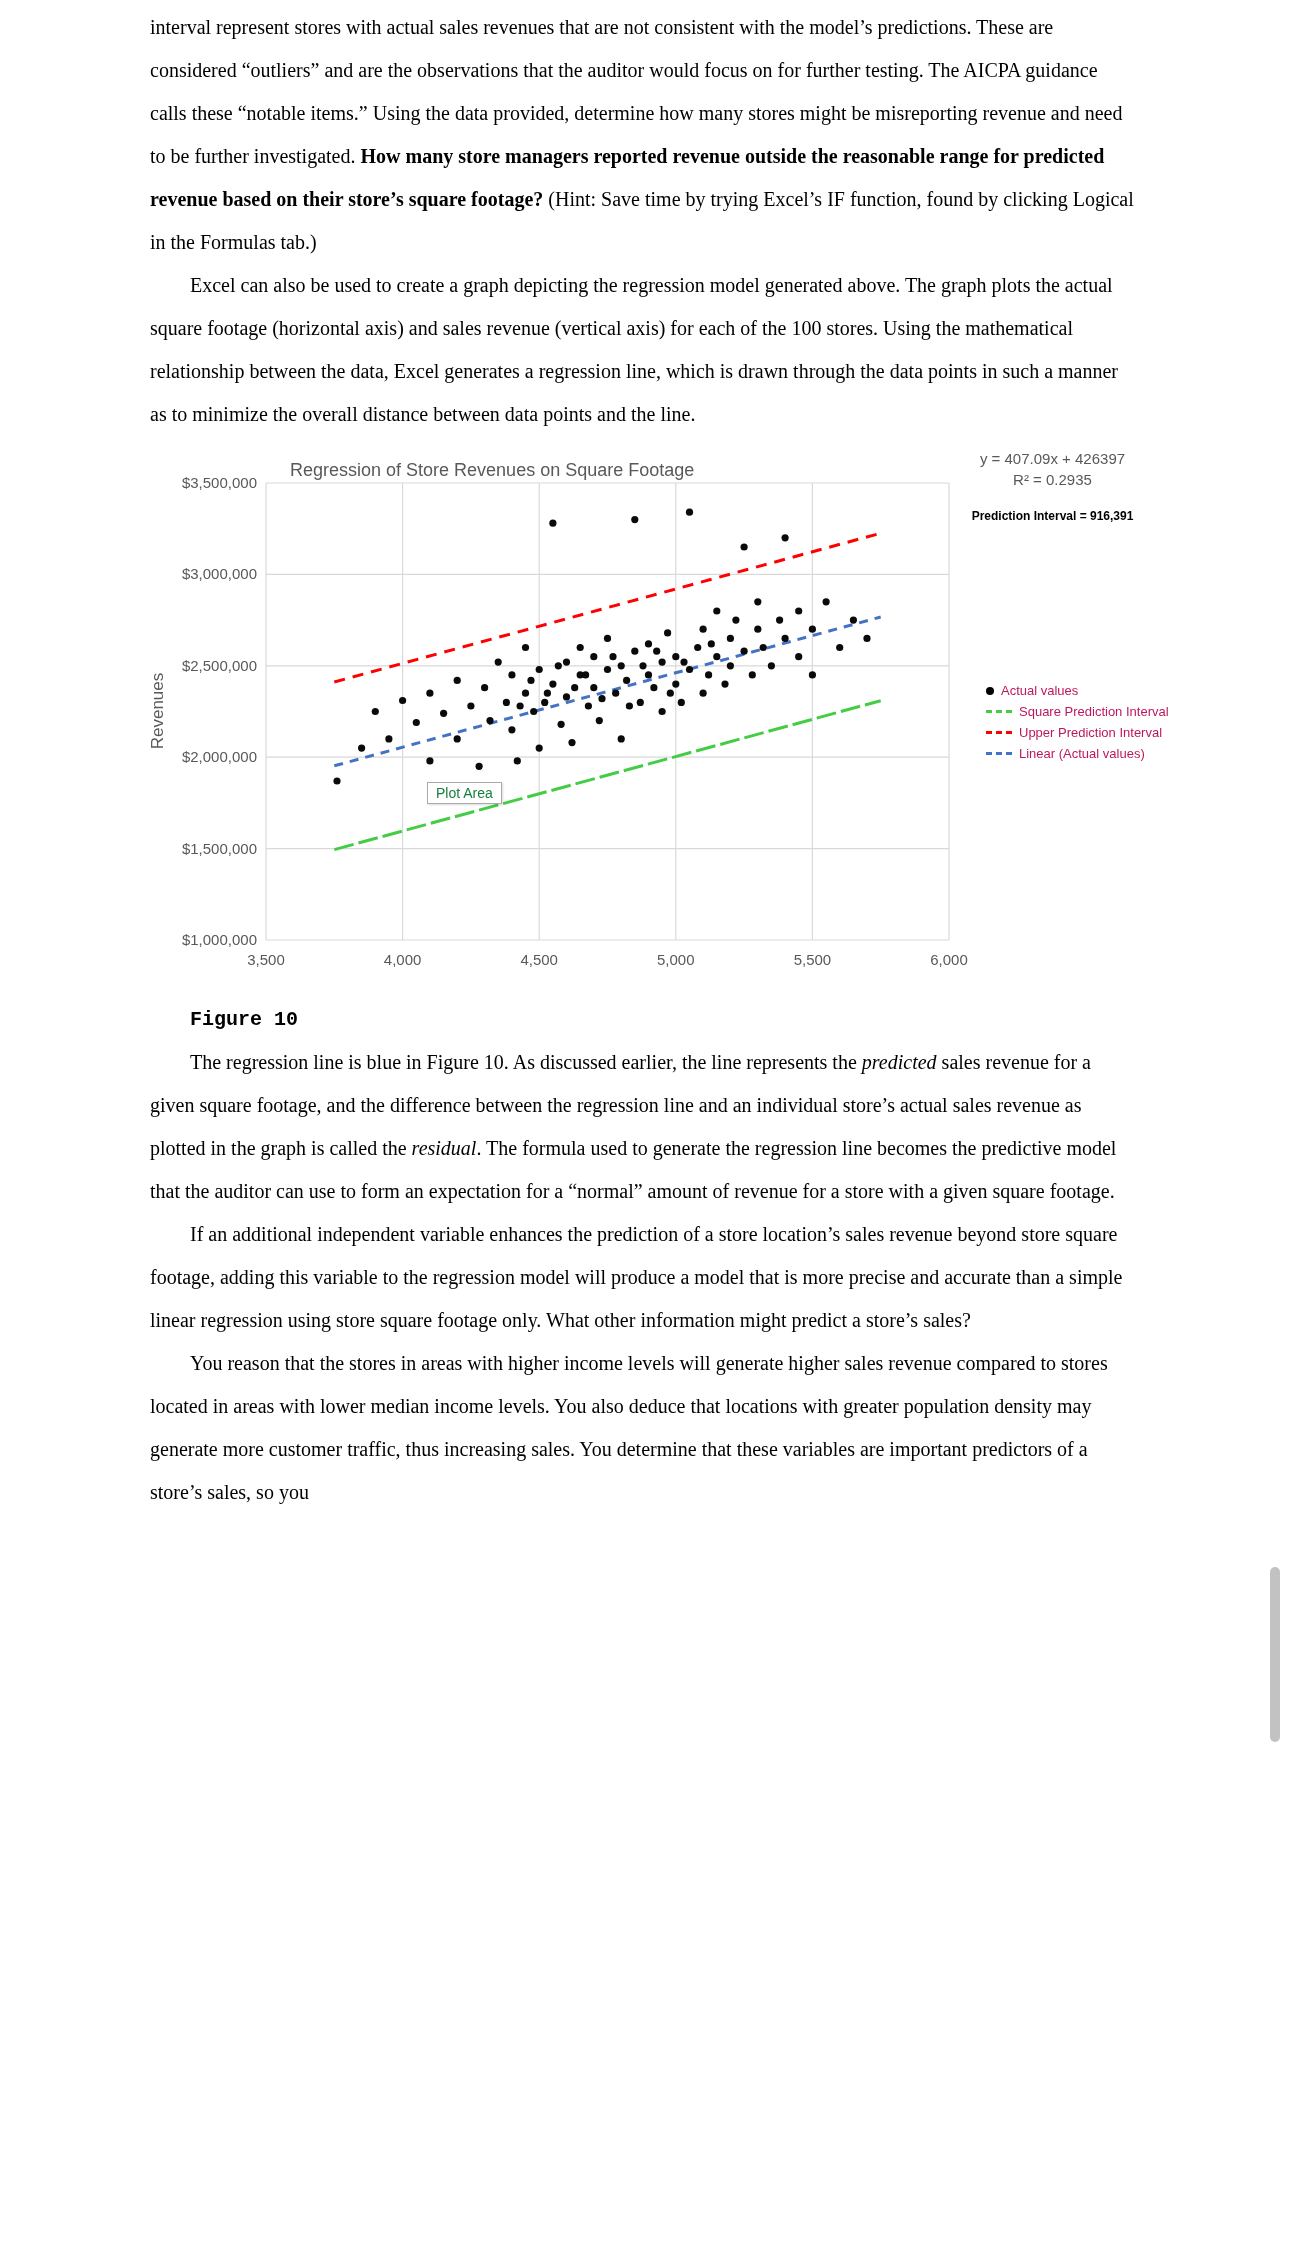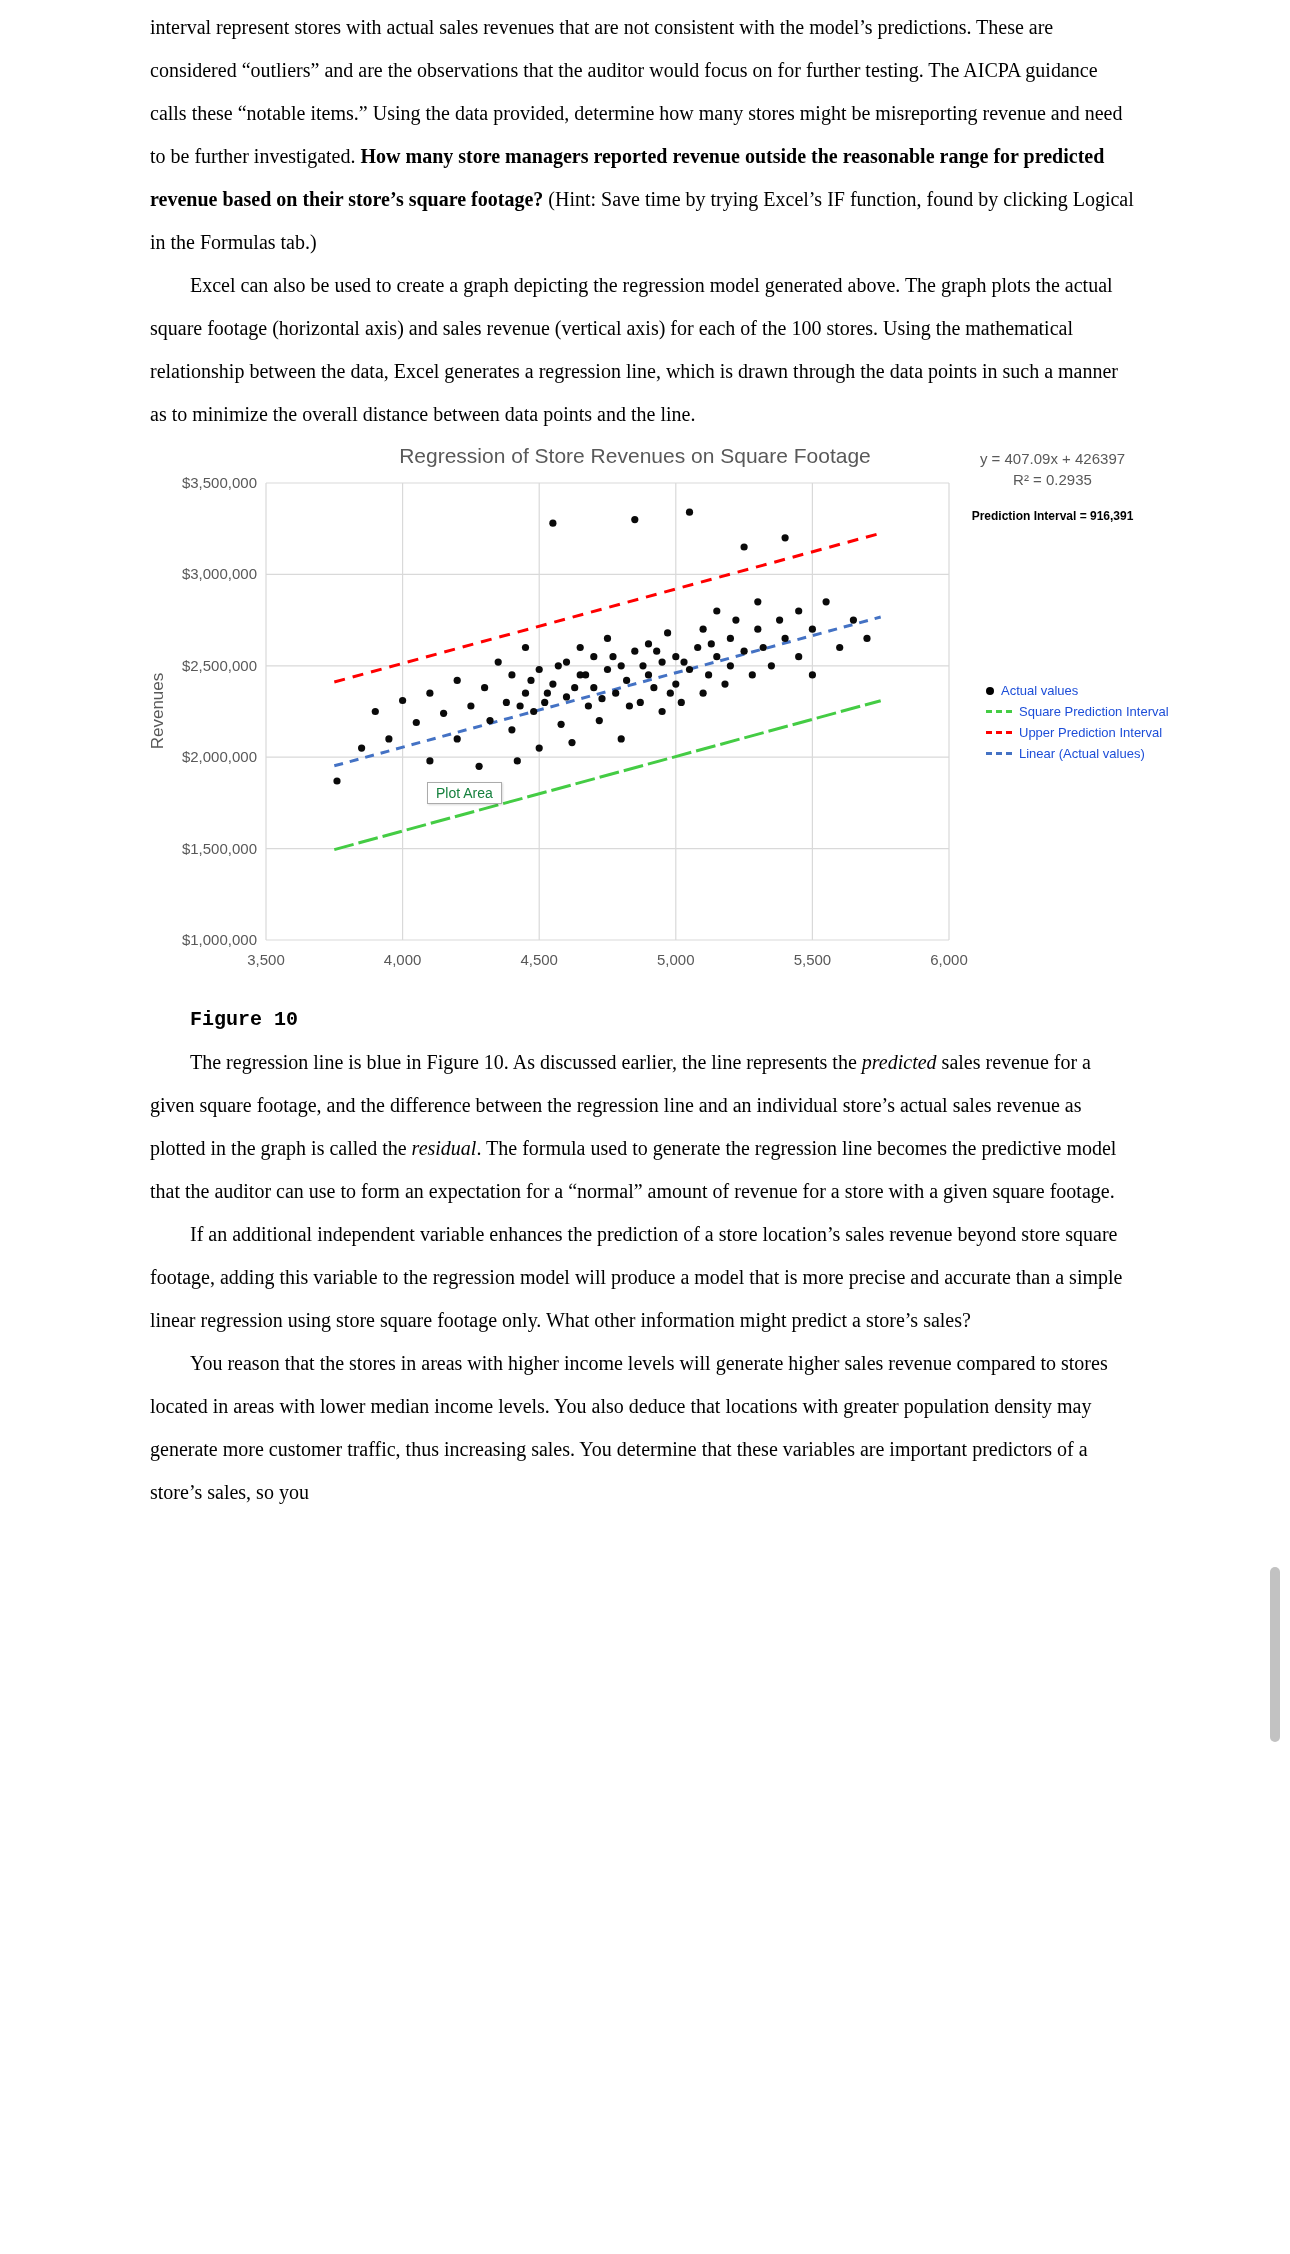--- a/index.html
+++ b/index.html
@@ -9,33 +9,33 @@
   .para{margin:0;font-size:20px;line-height:43px;text-align:left;}
   .para .bold{font-weight:bold;}
   .indent{text-indent:40px;}
   .fig-label{font-weight:bold;text-indent:40px;font-family:Liberation Mono, monospace;}
 
   
   .chart{position:relative;width:1040px;height:552px;margin:4px 0 6px 0;
          font-family:"Liberation Sans",sans-serif;}
   #plot{position:absolute;left:0;top:0;}
   #plot text{font-family:"Liberation Sans",sans-serif;font-size:15px;fill:#595959;}
-  .chart-title{position:absolute;left:140px;top:4px;width:690px;text-align:center;
-               font-size:21px;color:#595959;}
+  .chart-title{position:absolute;left:140px;top:20px;width:690px;text-align:left;
+               font-size:18px;color:#595959;}
   .annot{position:absolute;left:780px;top:8px;width:245px;text-align:center;
          font-size:15px;line-height:21px;color:#595959;}
   .annot .pi{margin-top:16px;color:#000;font-weight:bold;font-size:12px;}
   .ylabel{position:absolute;left:-62px;top:261px;width:140px;height:20px;text-align:center;
           transform:rotate(-90deg);font-size:17px;color:#595959;}
   .xlabel{position:absolute;left:116px;top:526px;width:683px;text-align:center;
           font-size:17px;color:#595959;}
   .plot-area-box{position:absolute;left:277px;top:342px;padding:2px 8px;
                  border:1px solid #ababab;background:#fff;font-size:14px;color:#15803d;
                  box-shadow:1px 1px 2px rgba(0,0,0,.15);}
-  .legend{position:absolute;left:836px;top:240px;font-size:13px;color:#1d4ed8;}
+  .legend{position:absolute;left:836px;top:240px;font-size:13px;color:#be185d;}
   .legend-row{display:flex;align-items:center;height:21px;white-space:nowrap;}
   .marker{display:inline-block;margin-right:7px;}
   .marker.dot{width:8px;height:8px;border-radius:50%;}
   .marker.dash{width:26px;height:0;border-top:3px dashed #000;}
 
   .scroll-thumb{position:absolute;right:10px;top:1567px;width:10px;height:175px;
                 border-radius:6px;background:#c2c2c2;}
 </style>
 </head>
 <body>

